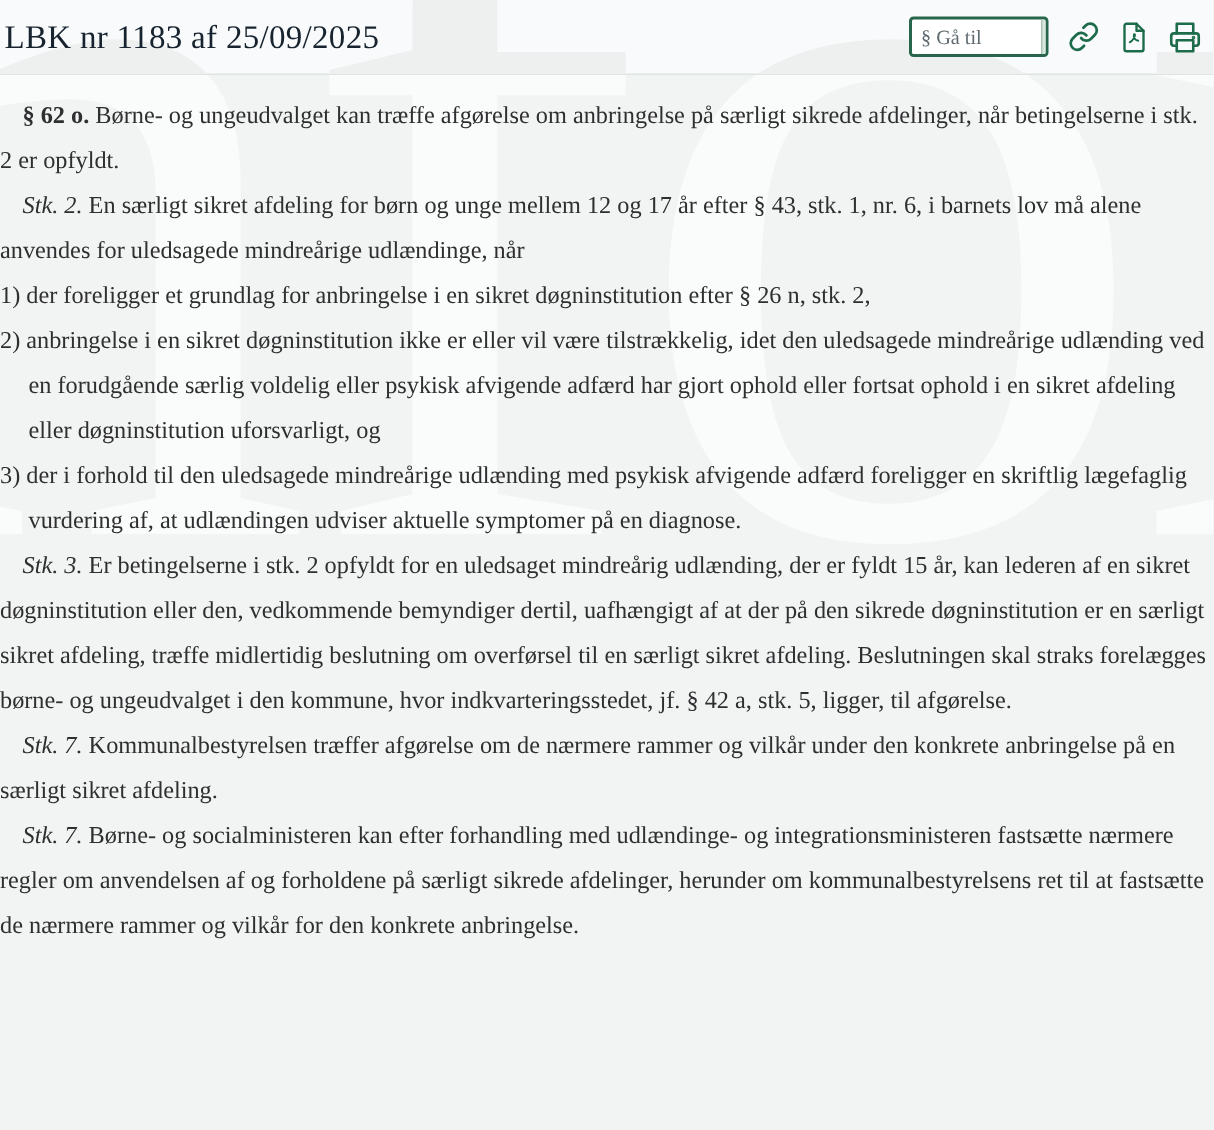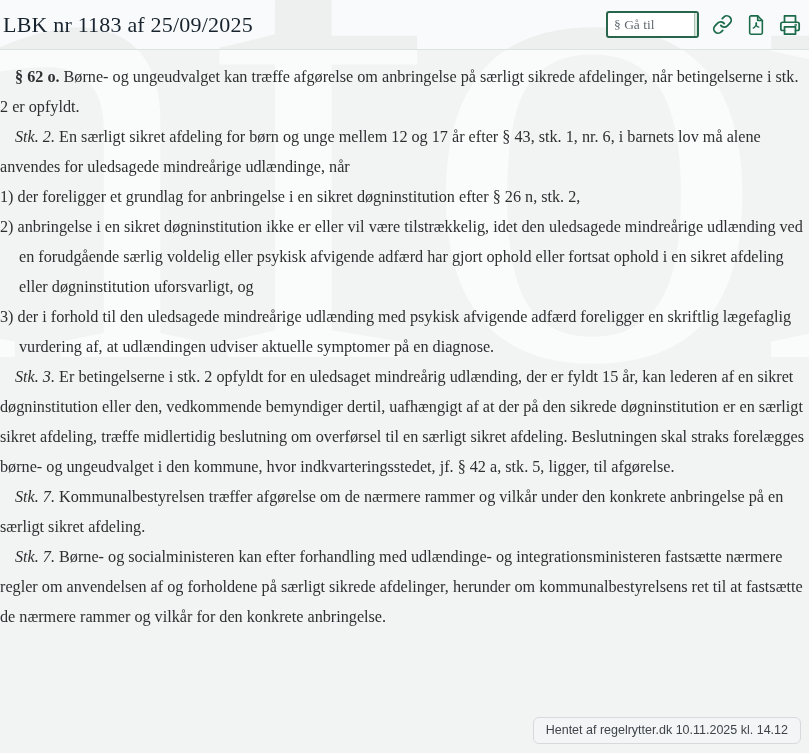--- a/index.html
+++ b/index.html
@@ -176,15 +176,14 @@
     <p class="para"><span class="lead-bold">§ 62 o.</span><span> Børne- og ungeudvalget kan træffe afgørelse om anbringelse på særligt sikrede afdelinger, når betingelserne i stk. 2 er opfyldt.</span></p>
     <p class="para"><span class="lead-italic">Stk. 2.</span><span> En særligt sikret afdeling for børn og unge mellem 12 og 17 år efter § 43, stk. 1, nr. 6, i barnets lov må alene anvendes for uledsagede mindreårige udlændinge, når</span></p>
     <p class="item"><span>1)</span><span> der foreligger et grundlag for anbringelse i en sikret døgninstitution efter § 26 n, stk. 2,</span></p>
     <p class="item"><span>2)</span><span> anbringelse i en sikret døgninstitution ikke er eller vil være tilstrækkelig, idet den uledsagede mindreårige udlænding ved en forudgående særlig voldelig eller psykisk afvigende adfærd har gjort ophold eller fortsat ophold i en sikret afdeling eller døgninstitution uforsvarligt, og</span></p>
     <p class="item"><span>3)</span><span> der i forhold til den uledsagede mindreårige udlænding med psykisk afvigende adfærd foreligger en skriftlig lægefaglig vurdering af, at udlændingen udviser aktuelle symptomer på en diagnose.</span></p>
     <p class="para"><span class="lead-italic">Stk. 3.</span><span> Er betingelserne i stk. 2 opfyldt for en uledsaget mindreårig udlænding, der er fyldt 15 år, kan lederen af en sikret døgninstitution eller den, vedkommende bemyndiger dertil, uafhængigt af at der på den sikrede døgninstitution er en særligt sikret afdeling, træffe midlertidig beslutning om overførsel til en særligt sikret afdeling. Beslutningen skal straks forelægges børne- og ungeudvalget i den kommune, hvor indkvarteringsstedet, jf. § 42 a, stk. 5, ligger, til afgørelse.</span></p>
     <p class="para"><span class="lead-italic">Stk. 7.</span><span> Kommunalbestyrelsen træffer afgørelse om de nærmere rammer og vilkår under den konkrete anbringelse på en særligt sikret afdeling.</span></p>
     <p class="para"><span class="lead-italic">Stk. 7.</span><span> Børne- og socialministeren kan efter forhandling med udlændinge- og integrationsministeren fastsætte nærmere regler om anvendelsen af og forholdene på særligt sikrede afdelinger, herunder om kommunalbestyrelsens ret til at fastsætte de nærmere rammer og vilkår for den konkrete anbringelse.</span></p>
   </div>
 
-  <div class="stamp">Hentet af regelrytter.dk 10.11.2025 kl. 14.12</div>
 
 </div>
 
 </body></html>

